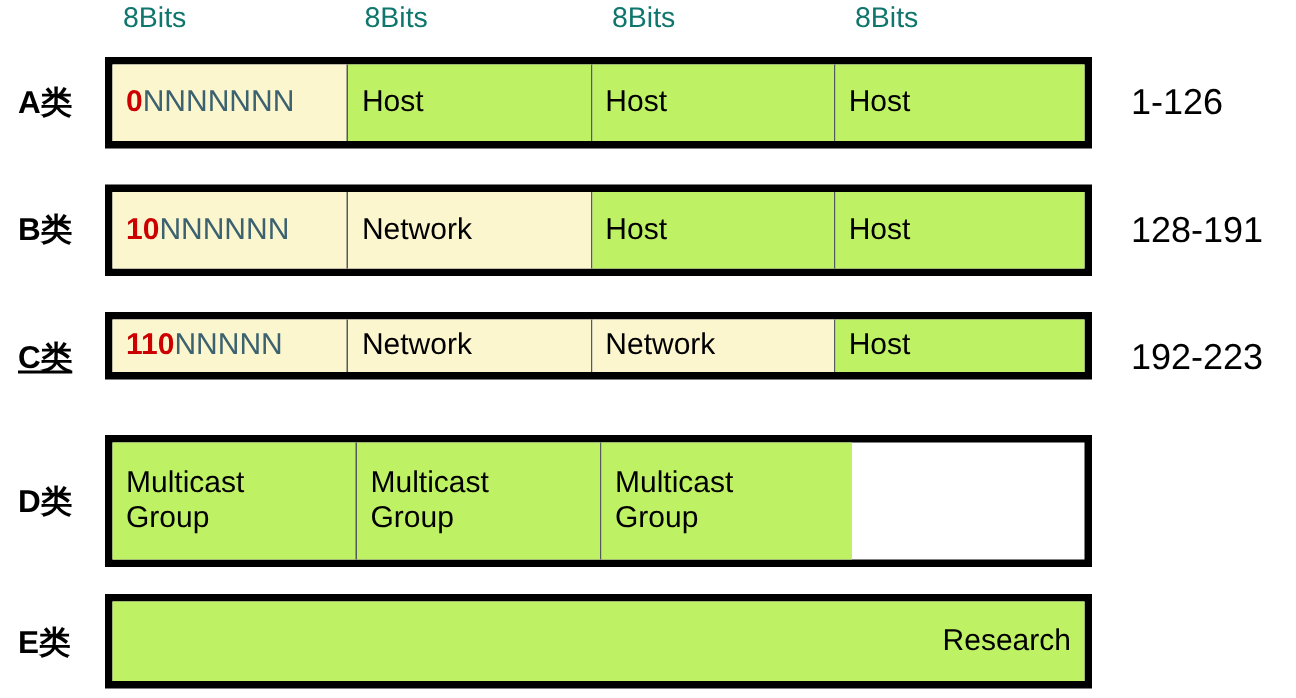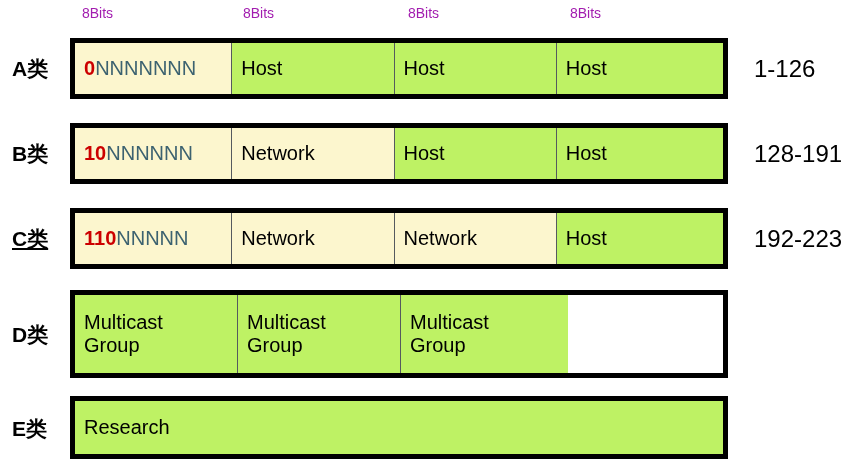--- a/index.html
+++ b/index.html
@@ -20,23 +20,23 @@
   .bits-header {
     position: absolute;
     left: 0;
     top: 0;
     width: 864px;
     height: 30px;
   }
   .bits-label {
     position: absolute;
     top: 2px;
-    font-size: 14px;
+    font-size: 19px;
     line-height: 22px;
-    color: #a21caf;
+    color: #0f766e;
     white-space: nowrap;
   }
 
   
   .class-row {
     position: absolute;
     left: 0;
     width: 864px;
   }
   .class-tag {
@@ -79,33 +79,33 @@
   }
   .octet:last-child { border-right: none; }
 
   .octet.yellow { background: #fcf6ce; }
   .octet.blue   { background: #bef264; }
 
   
   .w-prefix { width: 158px; }
   .w-oct    { width: 163px; }
   .w-oct-last { width: 167px; }
-  .w-full   { width: 648px; justify-content: flex-start; }
+  .w-full   { width: 648px; justify-content: flex-end; }
 
   .octet .bit-pattern { white-space: nowrap; font-weight: bold; }
   .bit-fixed { color: #cc0000; }
   .bit-n { color: #3c6270; font-weight: normal; }
   .bit-m { color: #6d7d87; font-weight: normal; }
 
   .cell-text { white-space: pre-line; }
 
   
   #row-a .octet-strip { top: 0; height: 61px; }
   #row-b .octet-strip { top: 0; height: 61px; }
-  #row-c .octet-strip { top: 0; height: 61px; }
+  #row-c .octet-strip { top: 0; height: 45px; }
   #row-d .octet-strip { top: 0; height: 88px; }
   #row-e .octet-strip { top: 0; height: 63px; }
 </style>
 </head>
 <body>
 
 <div class="bits-header">
   <span class="bits-label" style="left:82px;">8Bits</span>
   <span class="bits-label" style="left:243px;">8Bits</span>
   <span class="bits-label" style="left:408px;">8Bits</span>

